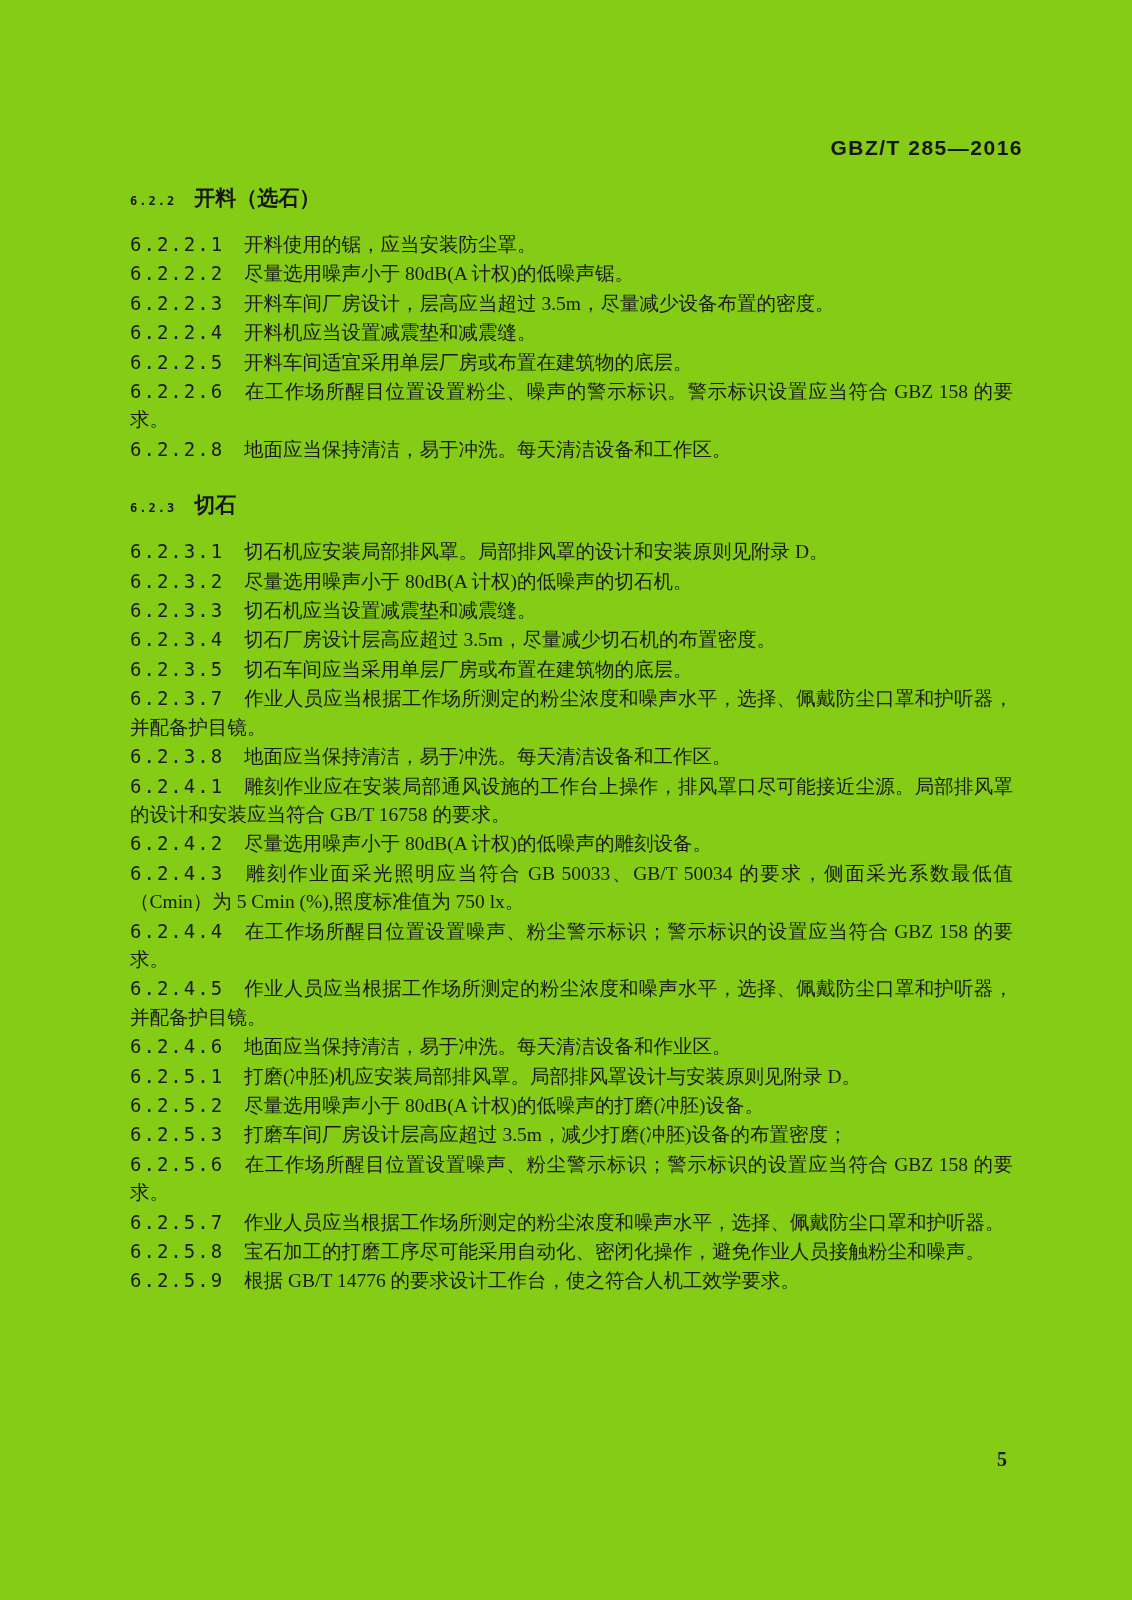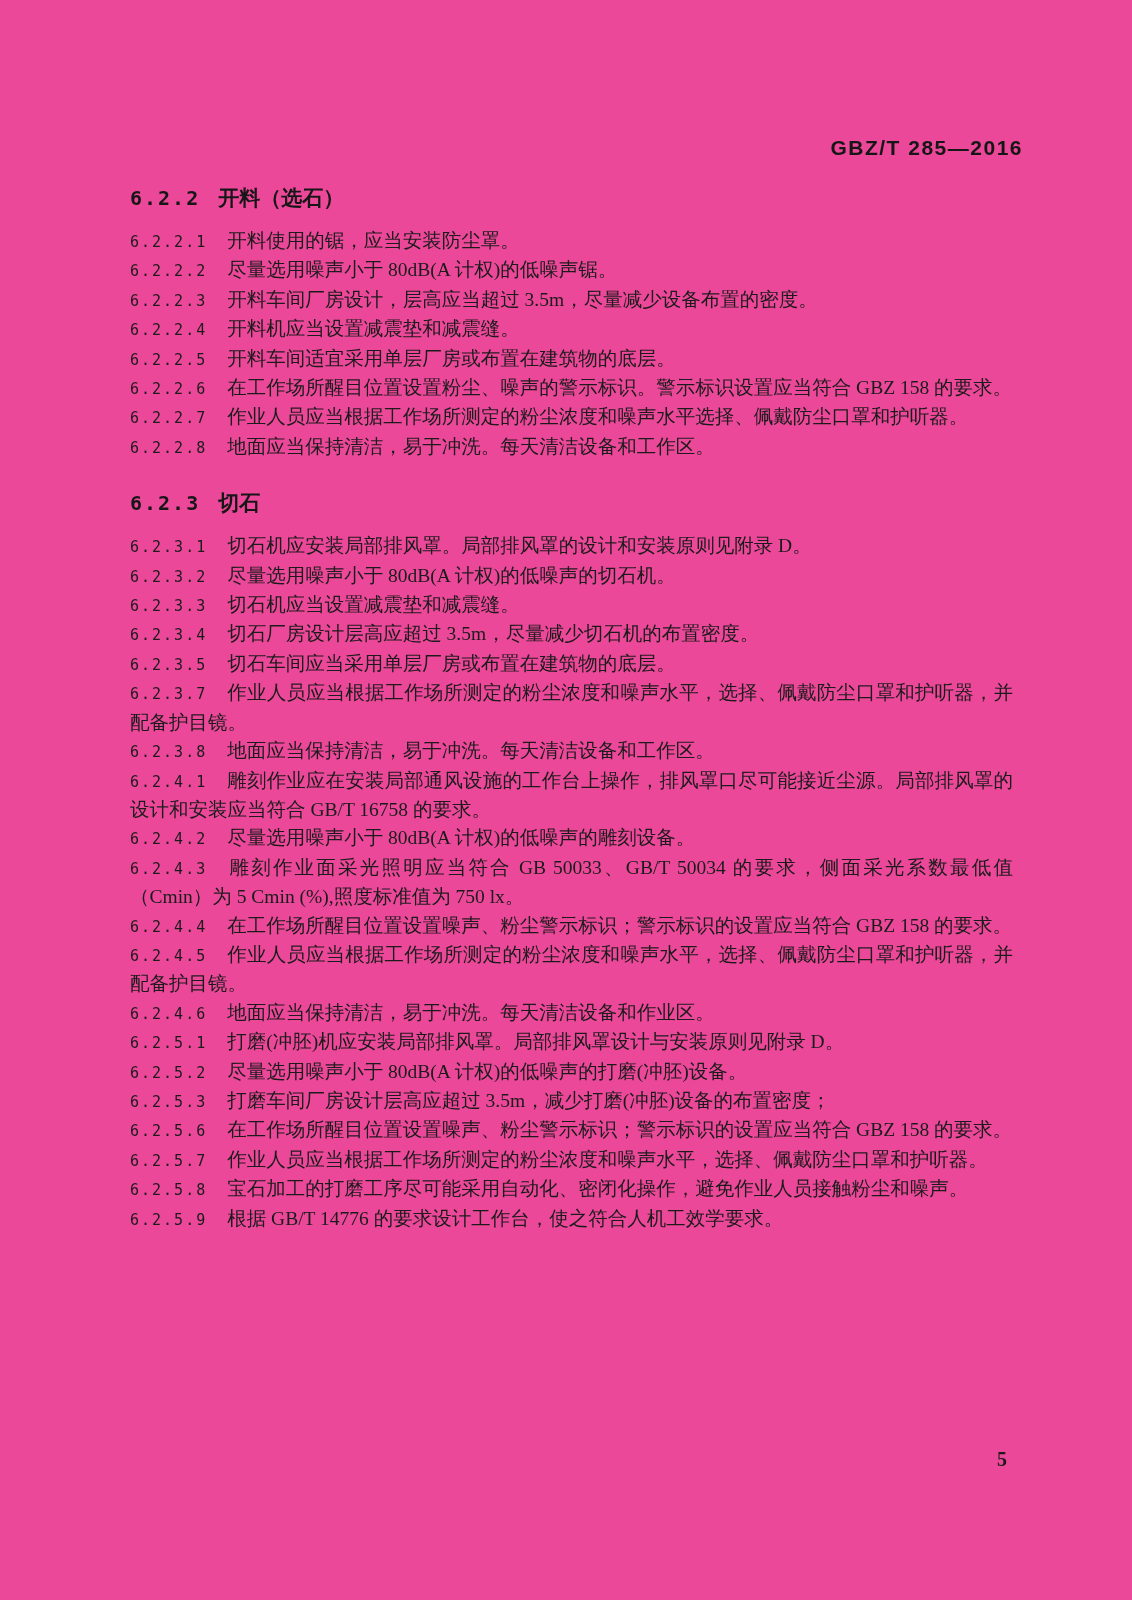--- a/index.html
+++ b/index.html
@@ -2,21 +2,21 @@
 <html><head>
 <meta charset="utf-8">
 <style>
   * { margin: 0; padding: 0; box-sizing: border-box; }
   html, body { background: #ffffff; }
   .page {
     position: relative;
     width: 1132px;
     height: 1600px;
     margin: 0 auto;
-    background: #ec4899;
+    background: #84cc16;
     color: #1b1b1b;
     font-family: "Liberation Serif", "DejaVu Serif", serif;
     overflow: hidden;
   }
   .doc-header {
     position: absolute;
     top: 136px;
     right: 109px;
     font-family: "Liberation Sans", "DejaVu Sans", sans-serif;
     font-weight: bold;
@@ -37,33 +37,33 @@
     font-size: 21px;
     line-height: 30px;
     margin: 26px 0 14px 0;
     color: #161616;
     white-space: nowrap;
   }
   .section:first-child .section-heading { margin-top: 0; }
   .section-num {
     font-family: "DejaVu Sans Mono", "Liberation Mono", monospace;
     font-weight: bold;
-    font-size: 20px;
+    font-size: 12px;
     letter-spacing: 2px;
     margin-right: 18px;
   }
   .clause {
     font-size: 19.5px;
     line-height: 28.4px;
     text-align: justify;
     color: #1b1b1b;
   }
   .clause-num {
     font-family: "DejaVu Sans Mono", "Liberation Mono", monospace;
-    font-size: 15px;
+    font-size: 19px;
     letter-spacing: 2px;
     margin-right: 20px;
     white-space: nowrap;
   }
   .page-number {
     position: absolute;
     top: 1448px;
     right: 125px;
     font-family: "Liberation Serif", "DejaVu Serif", serif;
     font-weight: bold;
@@ -79,21 +79,20 @@
 
   <main class="content">
       <section class="section">
         <h2 class="section-heading"><span class="section-num">6.2.2</span><span>开料（选石）</span></h2>
         <p class="clause"><span class="clause-num">6.2.2.1</span><span>开料使用的锯，应当安装防尘罩。</span></p>
         <p class="clause"><span class="clause-num">6.2.2.2</span><span>尽量选用噪声小于 80dB(A 计权)的低噪声锯。</span></p>
         <p class="clause"><span class="clause-num">6.2.2.3</span><span>开料车间厂房设计，层高应当超过 3.5m，尽量减少设备布置的密度。</span></p>
         <p class="clause"><span class="clause-num">6.2.2.4</span><span>开料机应当设置减震垫和减震缝。</span></p>
         <p class="clause"><span class="clause-num">6.2.2.5</span><span>开料车间适宜采用单层厂房或布置在建筑物的底层。</span></p>
         <p class="clause"><span class="clause-num">6.2.2.6</span><span>在工作场所醒目位置设置粉尘、噪声的警示标识。警示标识设置应当符合 GBZ 158 的要求。</span></p>
-        <p class="clause"><span class="clause-num">6.2.2.7</span><span>作业人员应当根据工作场所测定的粉尘浓度和噪声水平选择、佩戴防尘口罩和护听器。</span></p>
         <p class="clause"><span class="clause-num">6.2.2.8</span><span>地面应当保持清洁，易于冲洗。每天清洁设备和工作区。</span></p>
       </section>
       <section class="section">
         <h2 class="section-heading"><span class="section-num">6.2.3</span><span>切石</span></h2>
         <p class="clause"><span class="clause-num">6.2.3.1</span><span>切石机应安装局部排风罩。局部排风罩的设计和安装原则见附录 D。</span></p>
         <p class="clause"><span class="clause-num">6.2.3.2</span><span>尽量选用噪声小于 80dB(A 计权)的低噪声的切石机。</span></p>
         <p class="clause"><span class="clause-num">6.2.3.3</span><span>切石机应当设置减震垫和减震缝。</span></p>
         <p class="clause"><span class="clause-num">6.2.3.4</span><span>切石厂房设计层高应超过 3.5m，尽量减少切石机的布置密度。</span></p>
         <p class="clause"><span class="clause-num">6.2.3.5</span><span>切石车间应当采用单层厂房或布置在建筑物的底层。</span></p>
         <p class="clause"><span class="clause-num">6.2.3.7</span><span>作业人员应当根据工作场所测定的粉尘浓度和噪声水平，选择、佩戴防尘口罩和护听器，并配备护目镜。</span></p>

